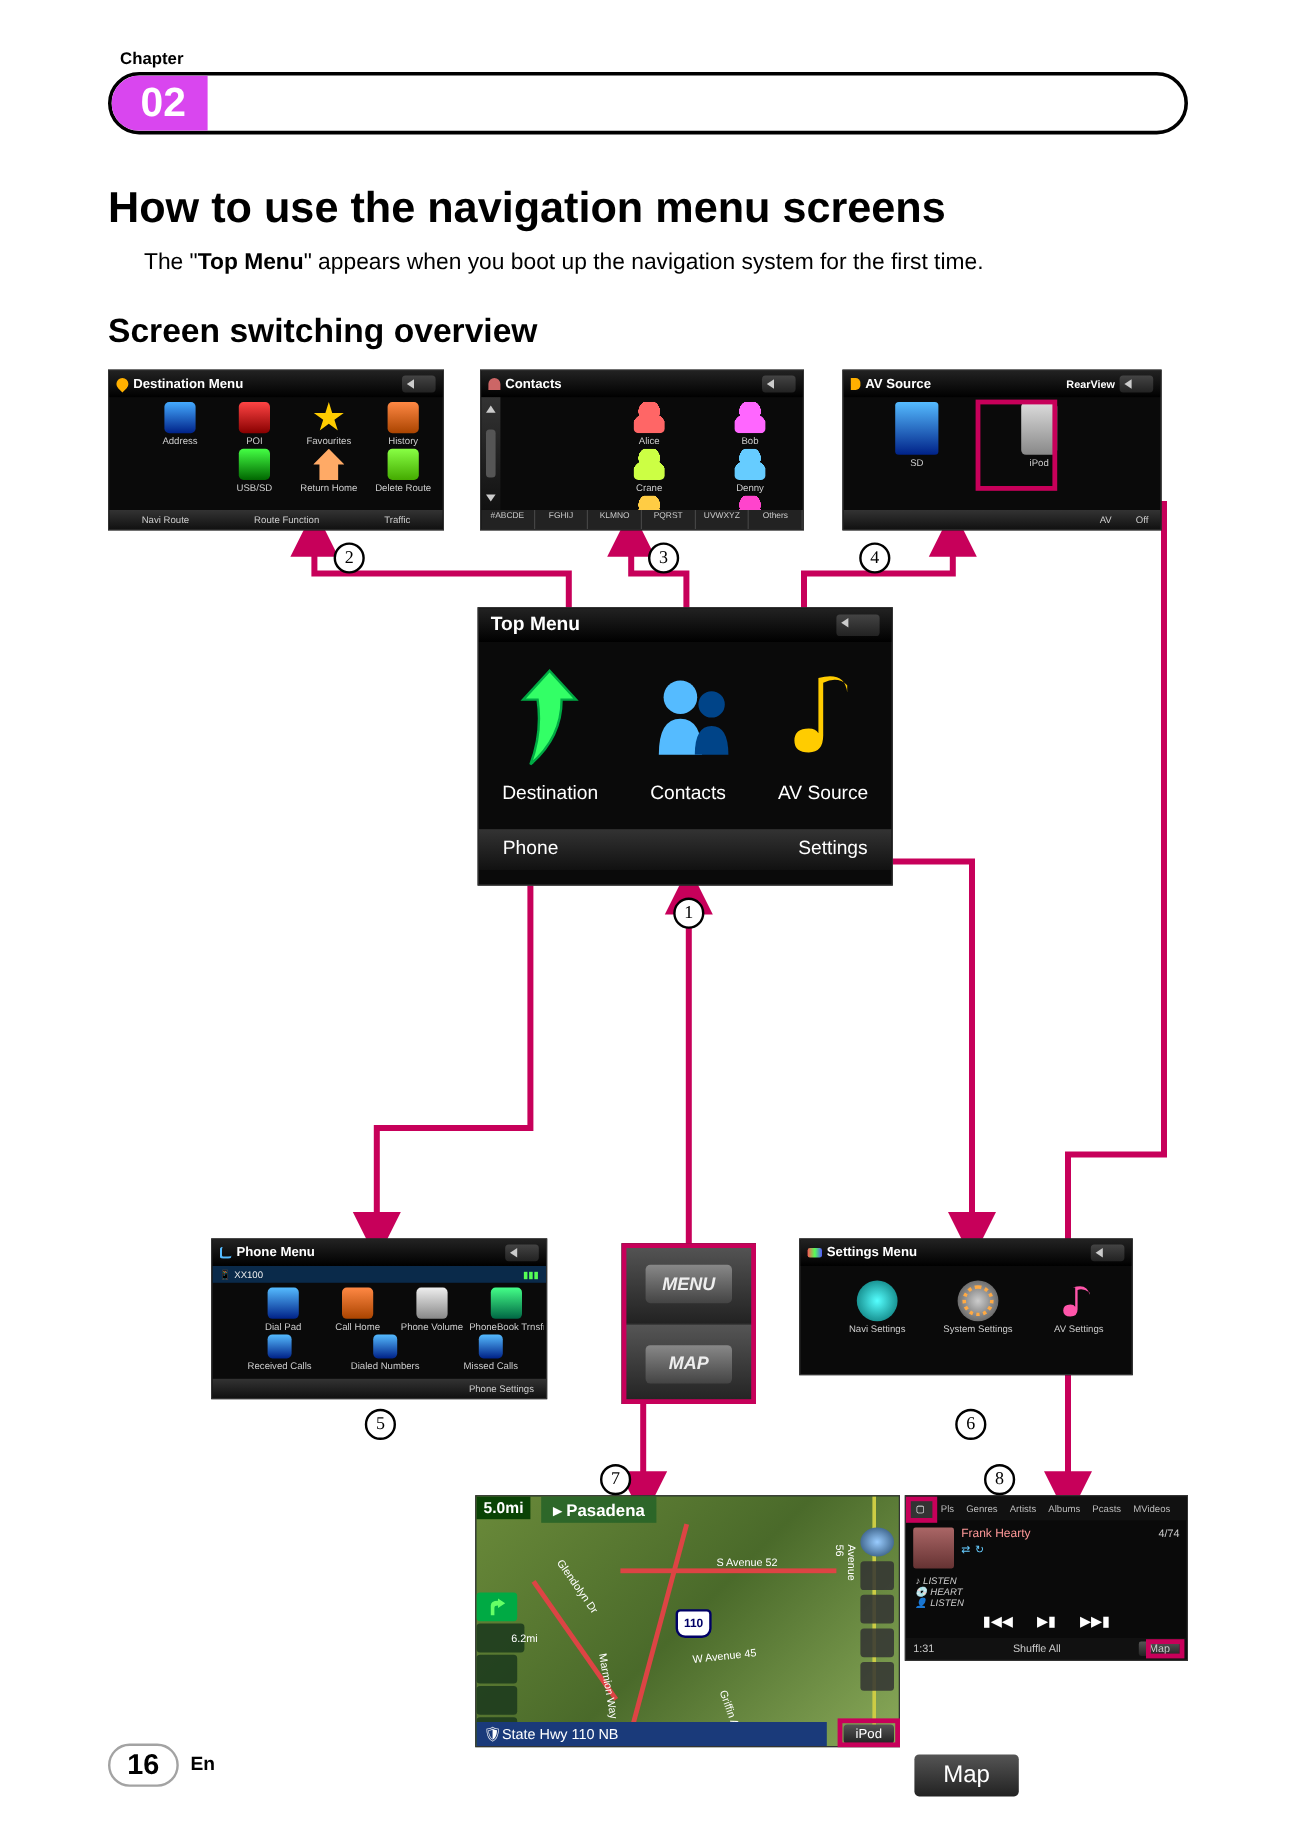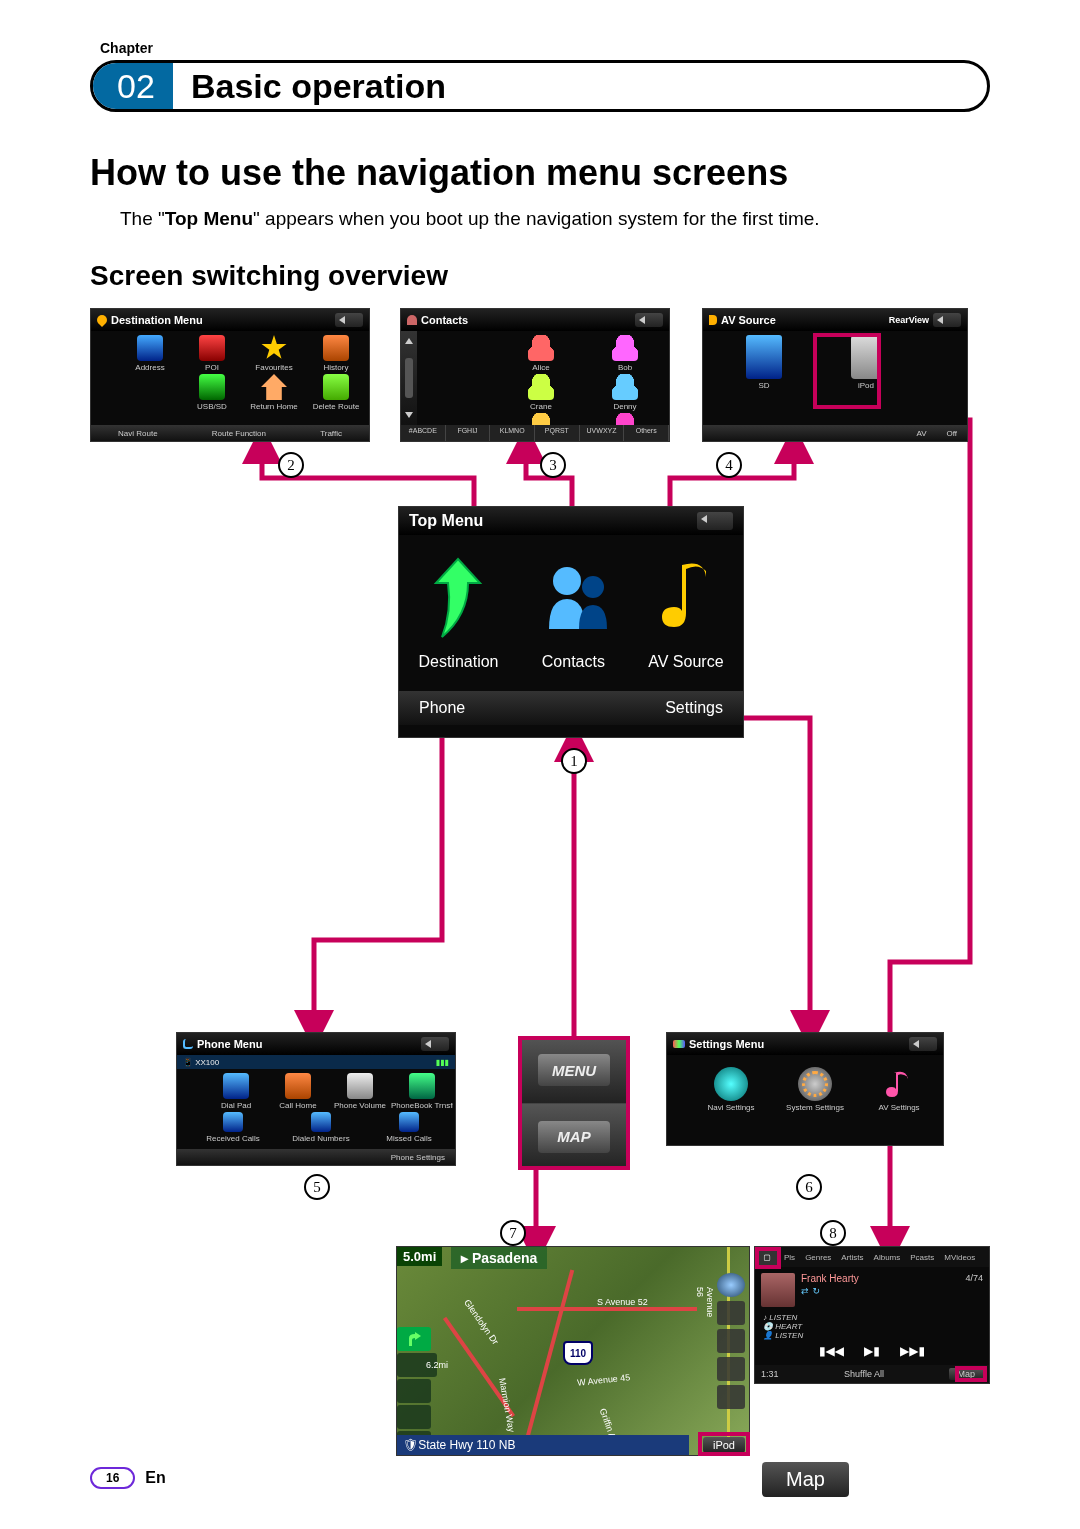--- a/index.html
+++ b/index.html
@@ -23,24 +23,24 @@
   .header-pill {
     display: flex;
     align-items: center;
     border: 3px solid #000;
     border-radius: 40px;
     height: 52px;
     overflow: hidden;
     margin-bottom: 40px;
   }
   .header-num {
-    background: #0369a1;
+    background: #d946ef;
     color: #fff;
     font-size: 34px;
-    font-weight: normal;
+    font-weight: bold;
     width: 80px;
     height: 100%;
     display: flex;
     align-items: center;
     justify-content: center;
     padding-left: 6px;
   }
   .header-title {
     font-size: 34px;
     font-weight: bold;
@@ -155,38 +155,37 @@
   .avp-top .tab { padding:0 5px; height:100%; display:flex; align-items:center;}
   .avp-top .tab.active { background:#333; color:#fff;}
   .avp-body { padding:6px; font-size:9px; color:#ddd; display:flex; gap:6px;}
   .avp-ctrl { display:flex; justify-content:center; gap:20px; padding:4px; font-size:12px; color:#fff;}
   .avp-btm { position:absolute; bottom:0; left:0; right:0; height:18px; background:#111; display:flex; justify-content:space-between; align-items:center; padding:0 6px; font-size:9px; color:#ccc;}
   .avp-btm .map-chip { background:linear-gradient(#555,#222); padding:1px 8px; border-radius:2px; font-size:9px;}
 
   .map-label { position:absolute; left:672px; top:1154px; background:linear-gradient(#555,#222); color:#fff; padding:6px 24px; font-size:20px; border-radius:4px;}
 
   .footer { position:absolute; left:90px; bottom:40px; display:flex; align-items:center; gap:10px;}
-  .page-num-pill { border:2px solid #6d28d9; border-radius:20px; padding:2px 14px; font-size:12px; font-weight:bold;text-align:center;}
+  .page-num-pill { border:2px solid #a3a3a3; border-radius:20px; padding:2px 14px; font-size:24px; font-weight:bold;text-align:center;}
   .lang { font-size:16px; font-weight:bold;}
 
   .highlight-box { position:absolute; border:4px solid #c7005a; pointer-events:none;}
 
   .alpha-tabs { position:absolute; bottom:0; left:0; right:0; height:16px; display:flex; background:#222;}
   .alpha-tabs div { flex:1; text-align:center; font-size:7px; color:#ccc; border-right:1px solid #444; padding-top:2px;}
 
   .txt-label { position:absolute; font-size:9px; color:#fff;}
 </style>
 </head>
 <body>
 
 <div class="page">
   <div class="chapter-label">Chapter</div>
   <div class="header-pill">
     <div class="header-num">02</div>
-    <div class="header-title">Basic operation</div>
   </div>
 
   <div class="h1">How to use the navigation menu screens</div>
   <div class="intro">
     <span>The "</span><b>Top Menu</b><span>" appears when you boot up the navigation system for the first time.</span>
   </div>
   <div class="h2">Screen switching overview</div>
 
   <div class="diagram">
 

